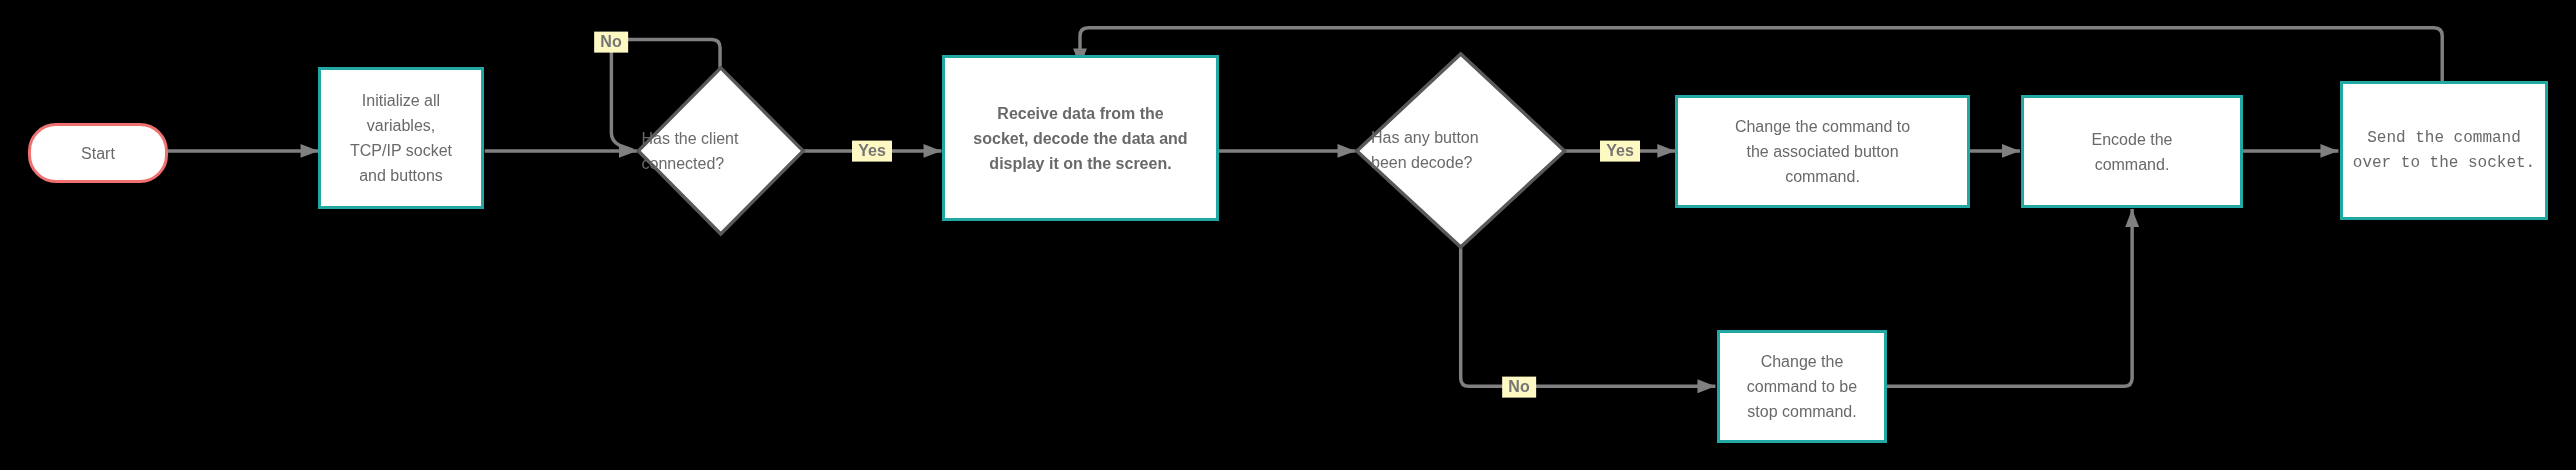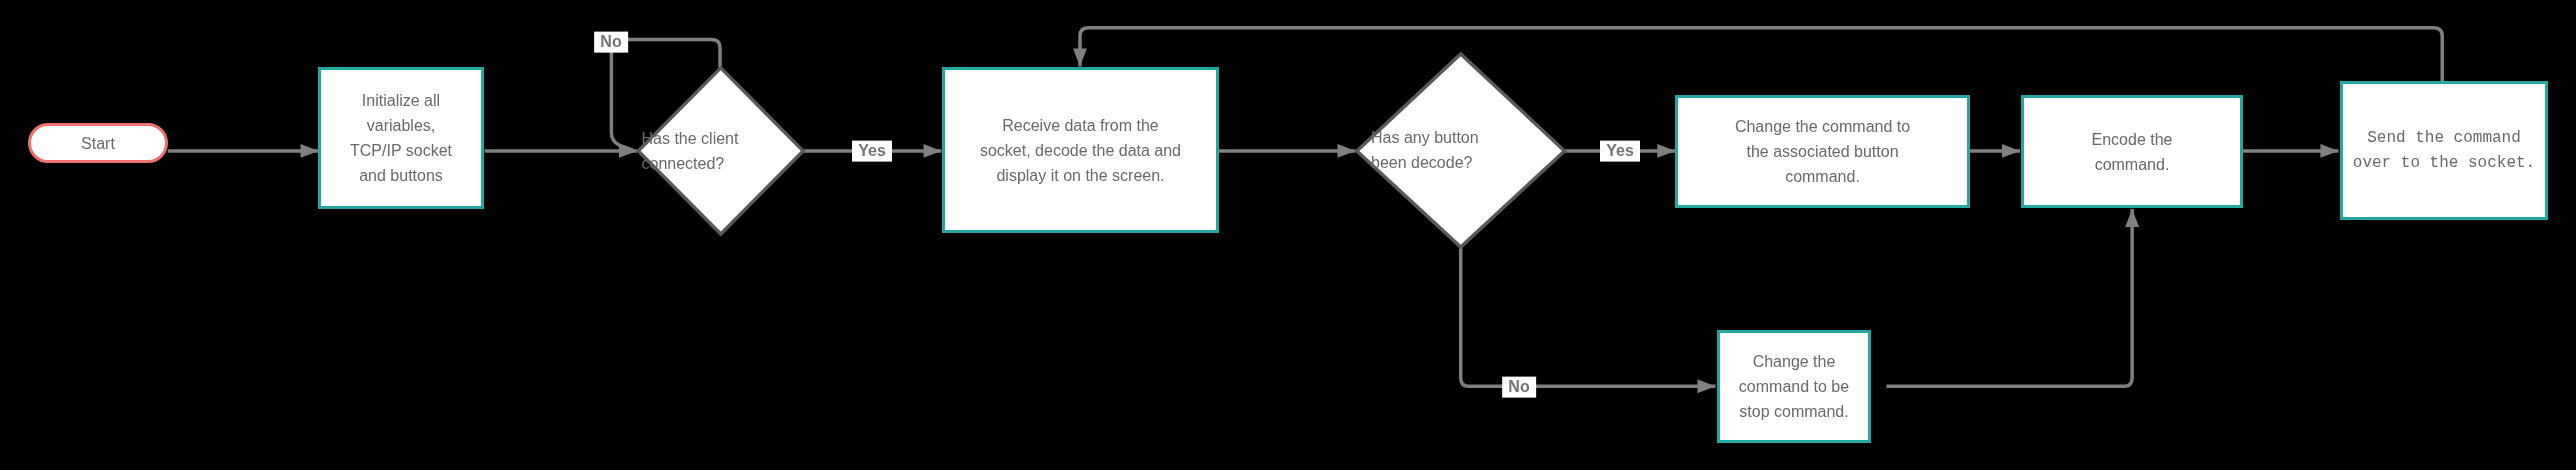--- a/index.html
+++ b/index.html
@@ -47,21 +47,21 @@
     text-align: left;
     color: #696969;
     font-size: 16px;
     line-height: 25px;
     white-space: pre-line;
     pointer-events: none;
   }
   .edge-label {
     position: absolute;
     transform: translate(-50%, -50%);
-    background: #ffffff;
+    background: #fef9c3;
     color: #757575;
     font-size: 16px;
     font-weight: bold;
     line-height: 18px;
     padding: 1.4px 6.2px;
     text-align: center;
   }
 </style>
 </head>
 <body>
@@ -88,32 +88,32 @@
       <path d="M 2725 558 H 3068 Q 3080 558 3080 546 V 302" marker-end="url(#arr)"></path>
       <path d="M 3528 117 V 52 Q 3528 40 3516 40 H 1572 Q 1560 40 1560 52 V 96" marker-end="url(#arr)"></path>
     </g>
 
     <g fill="#ffffff" stroke="#595959" stroke-width="5" stroke-linejoin="miter">
       <polygon points="922,218 1041,98 1160,218 1041,338"></polygon>
       <polygon points="1960,218 2110,78 2260,218 2110,357"></polygon>
     </g>
   </svg>
 
-  <div class="node terminator" style="left:28px; top:123px; width:140px; height:40px;">
+  <div class="node terminator" style="left:28px; top:123px; width:140px; height:60px;">
     <span>Start</span>
   </div>
 
   <div class="node process" style="left:318px; top:67px; width:166px; height:142px;">
     <span>Initialize all
 variables,
 TCP/IP socket
 and buttons</span>
   </div>
 
-  <div class="node process" style="left:942px; top:67px; width:277px; height:166px;">
+  <div class="node process" style="left:942px; top:55px; width:277px; height:166px;font-weight:bold;">
     <span>Receive data from the
 socket, decode the data and
 display it on the screen.</span>
   </div>
 
   <div class="node process" style="left:1675px; top:95px; width:295px; height:113px;">
     <span>Change the command to
 the associated button
 command.</span>
   </div>
@@ -121,21 +121,21 @@
   <div class="node process" style="left:2021px; top:95px; width:222px; height:113px;">
     <span>Encode the
 command.</span>
   </div>
 
   <div class="node process" style="left:2340px; top:81px; width:208px; height:139px;font-family:Liberation Mono, monospace;">
     <span>Send the command
 over to the socket.</span>
   </div>
 
-  <div class="node process" style="left:1717px; top:330px; width:154px; height:113px;">
+  <div class="node process" style="left:1717px; top:330px; width:170px; height:113px;">
     <span>Change the
 command to be
 stop command.</span>
   </div>
 
   <div class="diamond-label" style="left:721px; top:151px; width:159px;">Has the client
 connected?</div>
 
   <div class="diamond-label" style="left:1461px; top:150px; width:180px;">Has any button
 been decode?</div>

